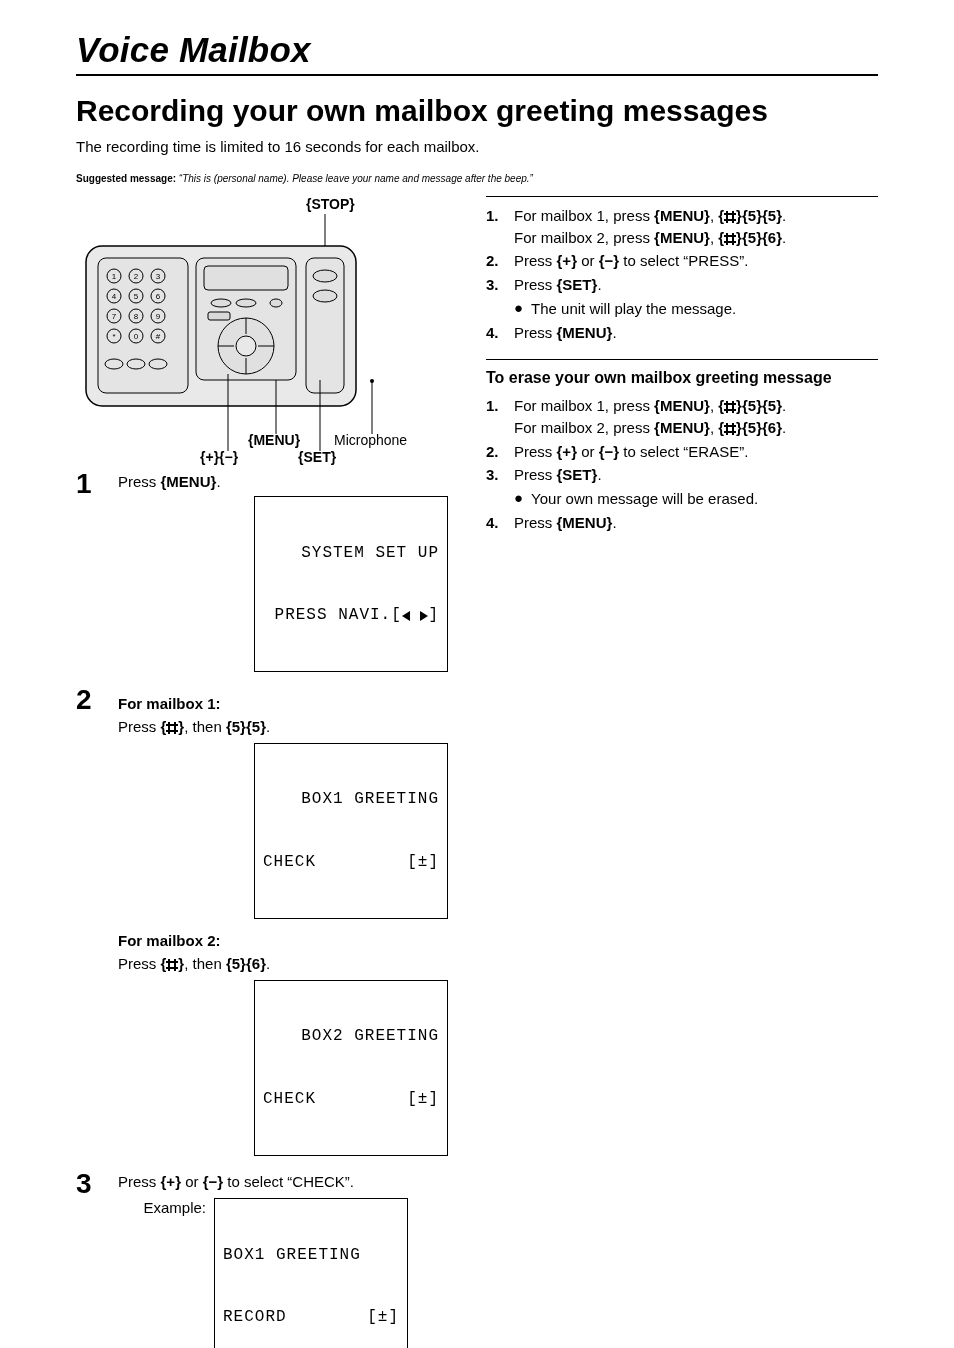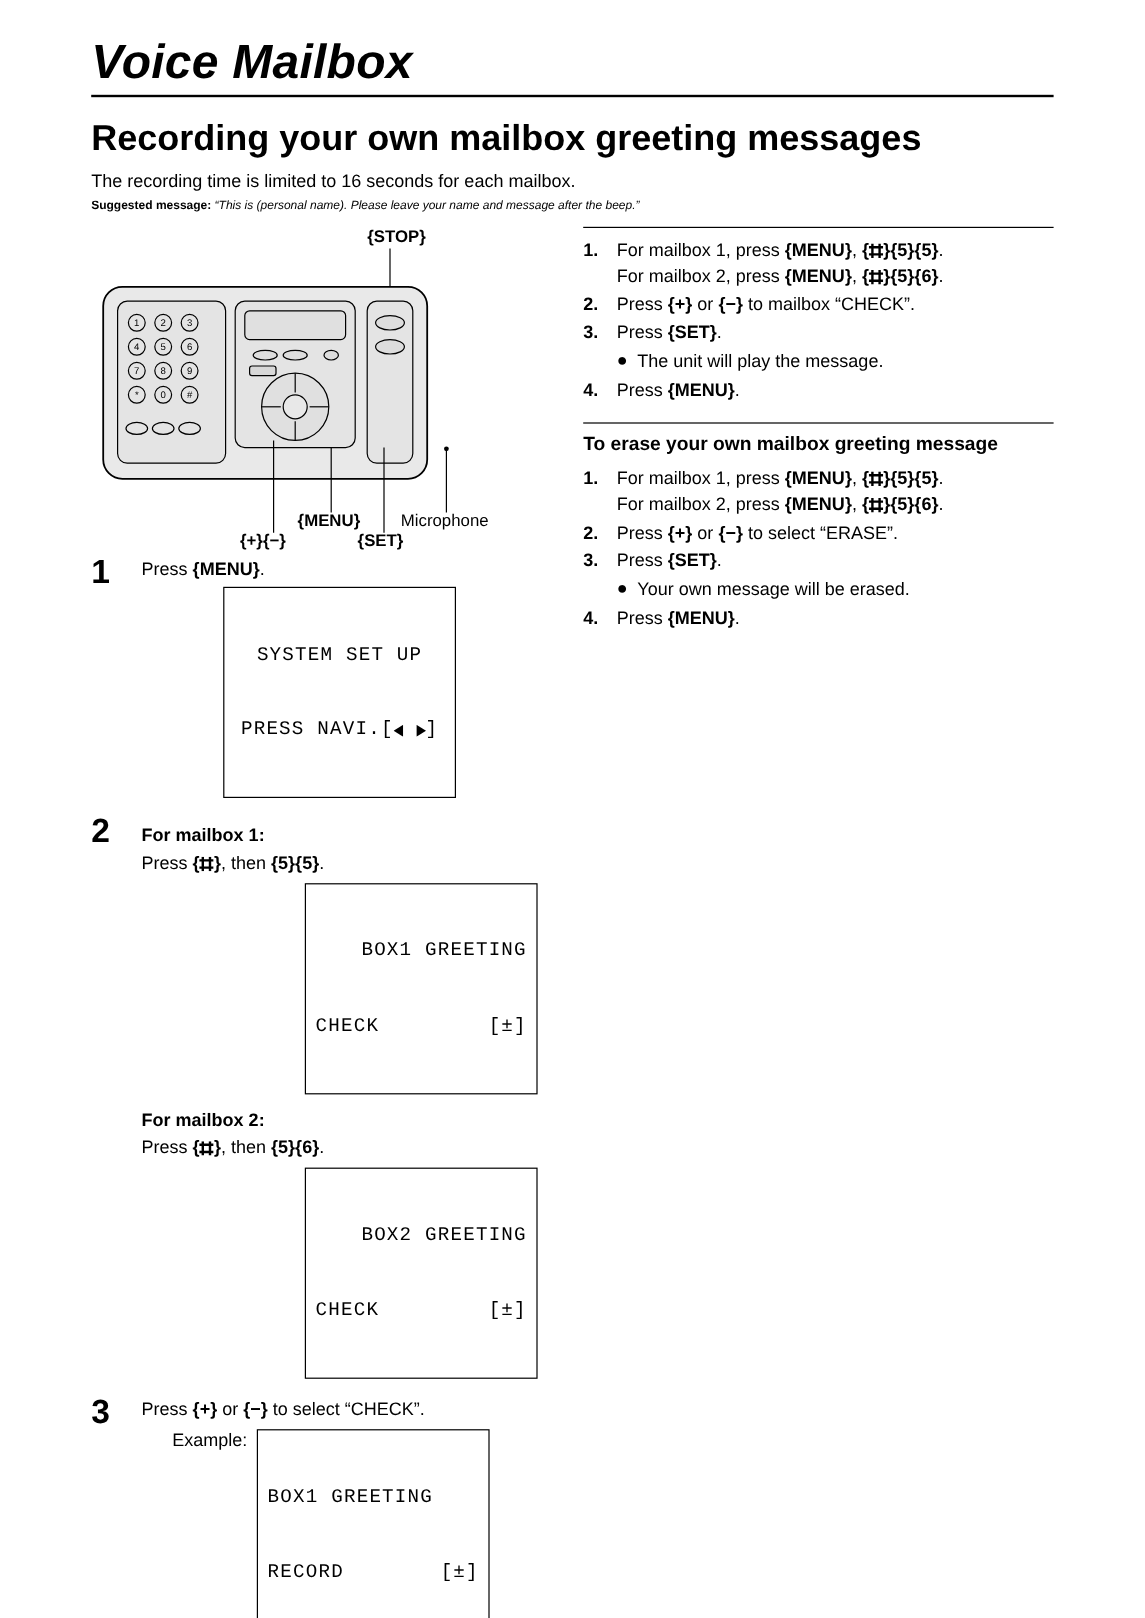--- a/index.html
+++ b/index.html
@@ -11,39 +11,39 @@
     width: 954px;
   }
   .page {
     padding: 30px 76px 40px 76px;
     position: relative;
   }
   .chapter-title {
     font-family: Arial, Helvetica, sans-serif;
     font-weight: bold;
     font-style: italic;
-    font-size: 40px;
+    font-size: 35px;
     margin: 0 0 4px 0;
     letter-spacing: 0.2px;
   }
   .chapter-rule {
     border: none;
     border-top: 2px solid #000;
     margin: 2px 0 18px 0;
   }
   .section-title {
     font-weight: bold;
     font-size: 30px;
     margin: 0 0 8px 0;
     line-height: 1.15;
   }
   .intro {
     font-size: 15px;
     line-height: 1.35;
-    margin-bottom: 4px;
+    margin-bottom: 16px;
   }
   .suggested {
     font-size: 10px;
   }
   .suggested .label { font-weight: bold; }
   .suggested .msg { font-style: italic; }
   .columns {
     display: flex;
     gap: 34px;
     margin-top: 12px;
@@ -276,21 +276,21 @@
         </div>
       </div>
 
       <ul class="steps">
 
         <li class="step">
           <div class="step-num">1</div>
           <div class="step-body">
             <span>Press </span>
             <span class="key">{<span>MENU</span>}</span>.
-            <div style="text-align:center; margin-right:4px;">
+            <div style="text-align:right; margin-right:4px;">
               <div class="lcd" style="width:176px;">
                 <div>SYSTEM SET UP</div>
                 <div><span>PRESS NAVI.[</span><svg class="nav-l" width="8" height="10">
                       <polygon points="8,0 8,10 0,5" fill="#000"></polygon>
                     </svg>&nbsp;<svg class="nav-r" width="8" height="10">
                       <polygon points="0,0 0,10 8,5" fill="#000"></polygon>
                     </svg><span>]</span></div>
               </div>
             </div>
           </div>
@@ -375,21 +375,21 @@
                     <line x1="9" y1="0" x2="9" y2="12"></line>
                     <line x1="0" y1="3" x2="12" y2="3"></line>
                     <line x1="0" y1="9" x2="12" y2="9"></line>
                   </g>
                 </svg>}{<span>5</span>}{<span>6</span>}</span>.
         </span>
           </li>
         <li>
             <span class="n">2.</span>
             <span class="c">
-          <span>Press </span><span class="key">{<b>+</b>}</span><span> or </span><span class="key">{<b>−</b>}</span><span> to mailbox “CHECK”.</span>
+          <span>Press </span><span class="key">{<b>+</b>}</span><span> or </span><span class="key">{<b>−</b>}</span><span> to select “PRESS”.</span>
         </span>
           </li>
         <li>
             <span class="n">3.</span>
             <span class="c">
           <span>Press </span><span class="key">{<span>SET</span>}</span>.
           <ul class="sub-bullets">
                 <li>
                   <span class="bullet-dot">●</span>
                   <span class="bullet-txt">The unit will play the message.</span>

